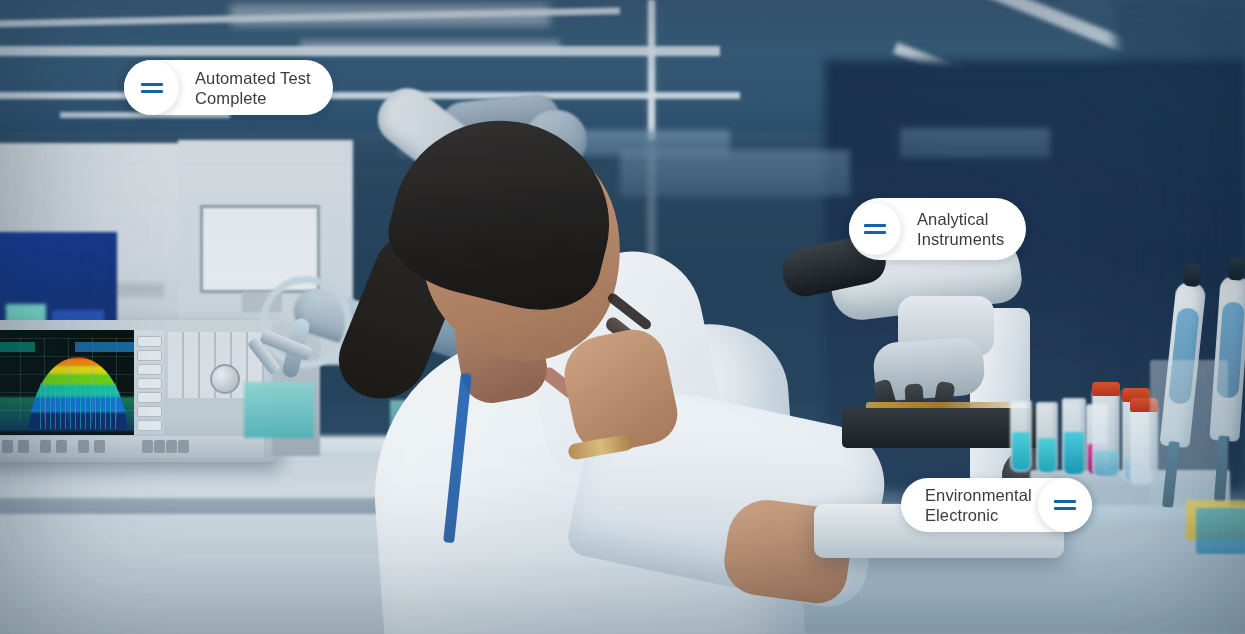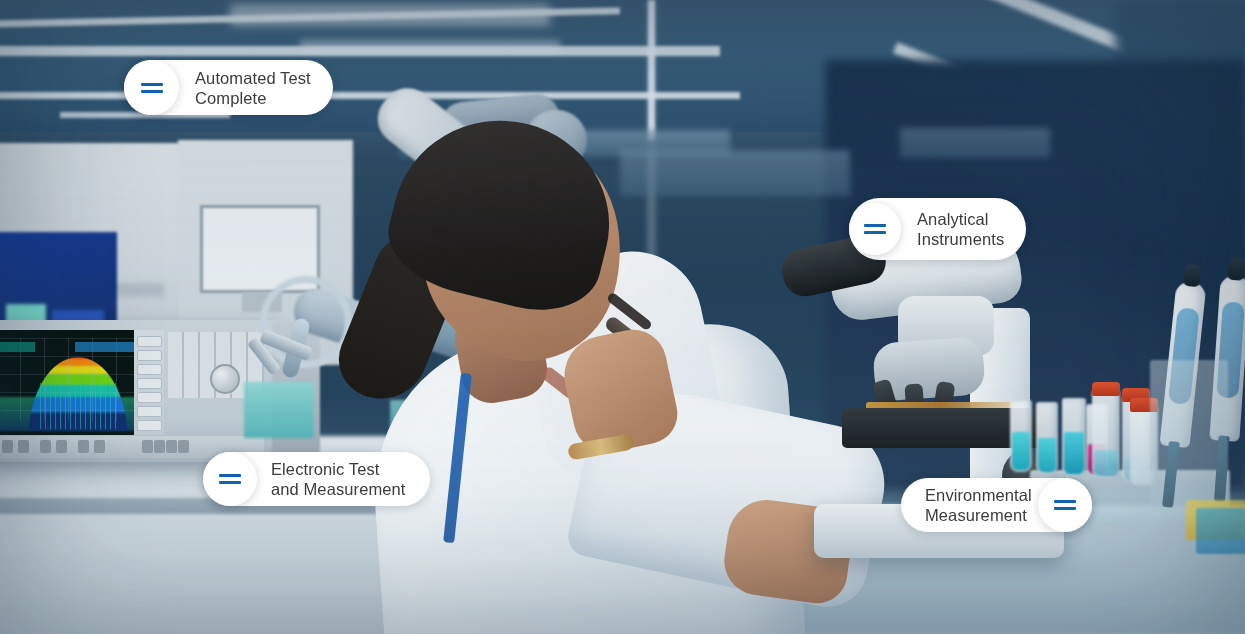--- a/index.html
+++ b/index.html
@@ -699,34 +699,25 @@
   <div class="pill" id="pill-ai">
     <div class="pill-icon">
         <div class="eq"></div>
       </div>
     <div class="label">
       <span>Analytical</span>
       <span>Instruments</span>
     </div>
   </div>
 
-  <div class="pill" id="pill-etm">
-    <div class="pill-icon">
-        <div class="eq"></div>
-      </div>
-    <div class="label">
-      <span>Electronic Test</span>
-      <span>and Measurement</span>
-    </div>
-  </div>
 
   <div class="pill" id="pill-em">
     <div class="label">
       <span>Environmental</span>
-      <span>Measurement</span>
+      <span>Electronic</span>
     </div>
     <div class="pill-icon">
         <div class="eq"></div>
       </div>
   </div>
 
 
 </div>
 
 </body></html>

